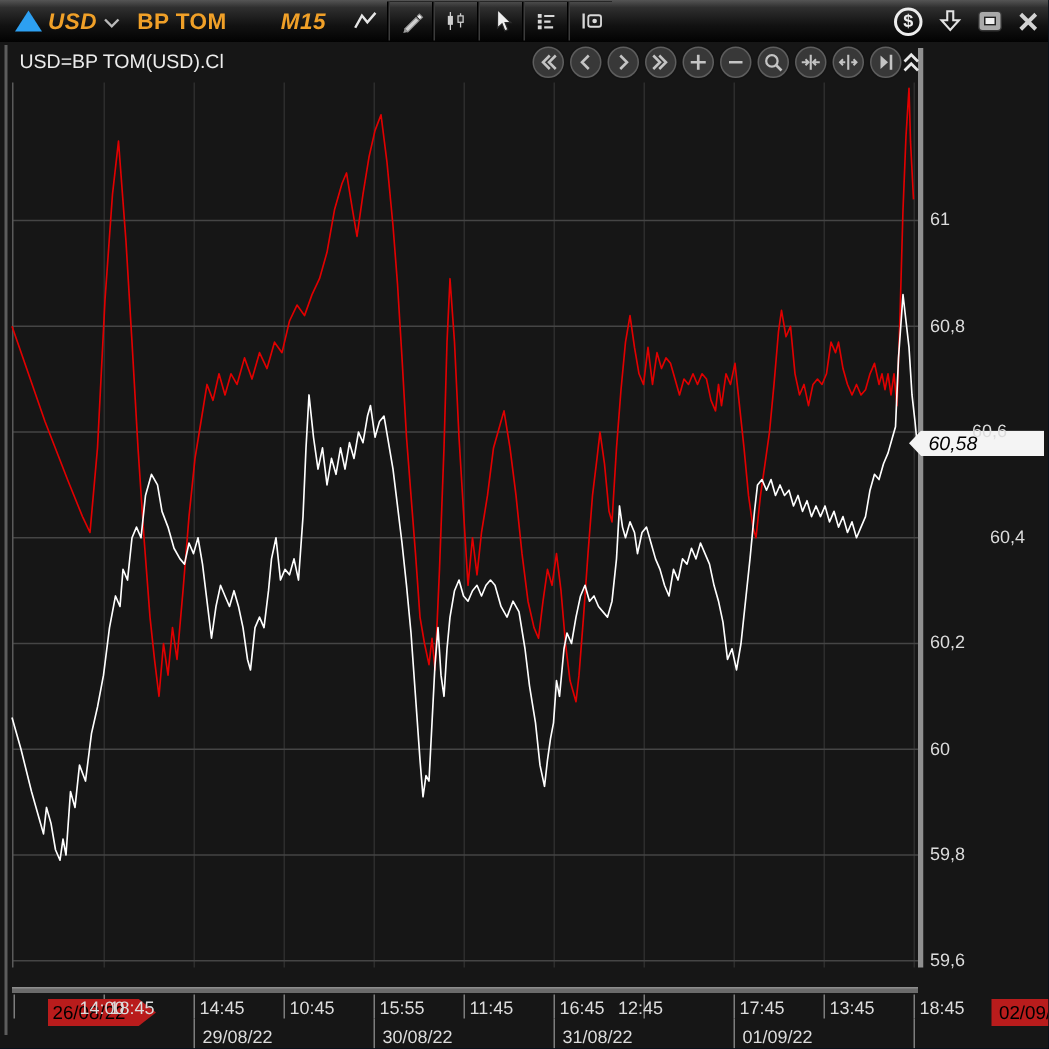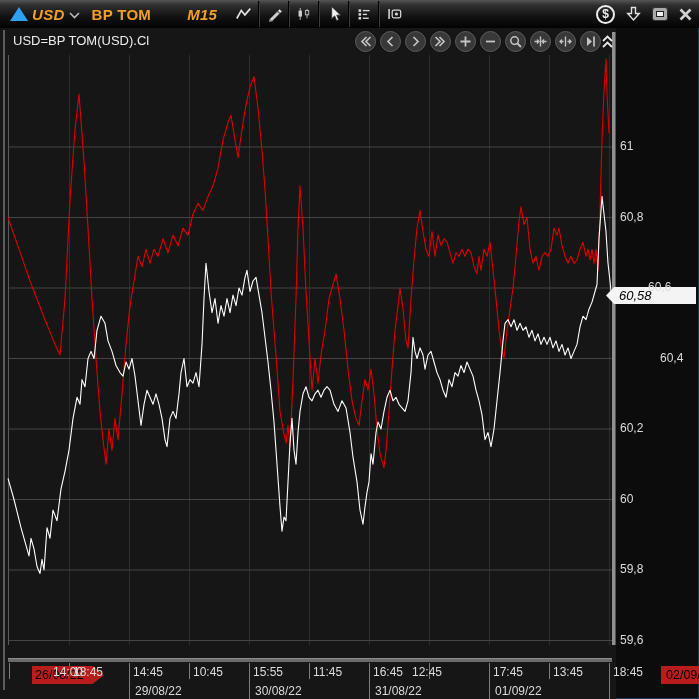--- a/index.html
+++ b/index.html
@@ -27,21 +27,21 @@
   .tb-icon{width:30px;height:26px;display:flex;align-items:center;justify-content:center;
     border-left:1px solid #3c3c3c;box-shadow:-1px 0 0 #000;}
   .tb-icon:first-child{border-left:none;box-shadow:none;}
   .tb-right{position:absolute;right:6px;top:0;height:28px;display:flex;align-items:center;gap:10px;}
   .dollar-btn{width:19px;height:19px;border:2px solid #ededed;border-radius:50%;
     color:#ededed;font-size:12px;font-weight:bold;display:flex;align-items:center;justify-content:center;}
   .restore-btn{width:16px;height:14px;background:#a9a9a9;border-radius:3px;
     display:flex;align-items:center;justify-content:center;border:1px solid #333;}
   .restore-inner{width:8px;height:6px;background:#efefef;border:1px solid #222;}
   
-  .panel{position:absolute;left:0;top:28px;width:616px;height:671px;background:#161616;}
+  .panel{position:absolute;left:0;top:28px;width:699px;height:671px;background:#161616;}
   .panel-left-border{position:absolute;left:3px;top:2px;width:2px;height:660px;background:#5d5d5d;}
   #chart-svg{position:absolute;left:0;top:0;}
   .chart-title{position:absolute;left:13px;top:5px;color:#ececec;font-size:13px;}
   .navbtns{position:absolute;left:355px;top:3px;display:flex;gap:4px;}
   .navbtn{width:21px;height:21px;border-radius:50%;background:#383838;
     border:1px solid #5e5e5e;box-shadow:0 0 0 1px #141414;
     display:flex;align-items:center;justify-content:center;padding:0;}
   .collapse-btn{position:absolute;left:601px;top:5px;width:13px;height:16px;}
   .axis-label{position:absolute;color:#dcdcdc;font-size:12px;white-space:nowrap;}
   .price-marker{

